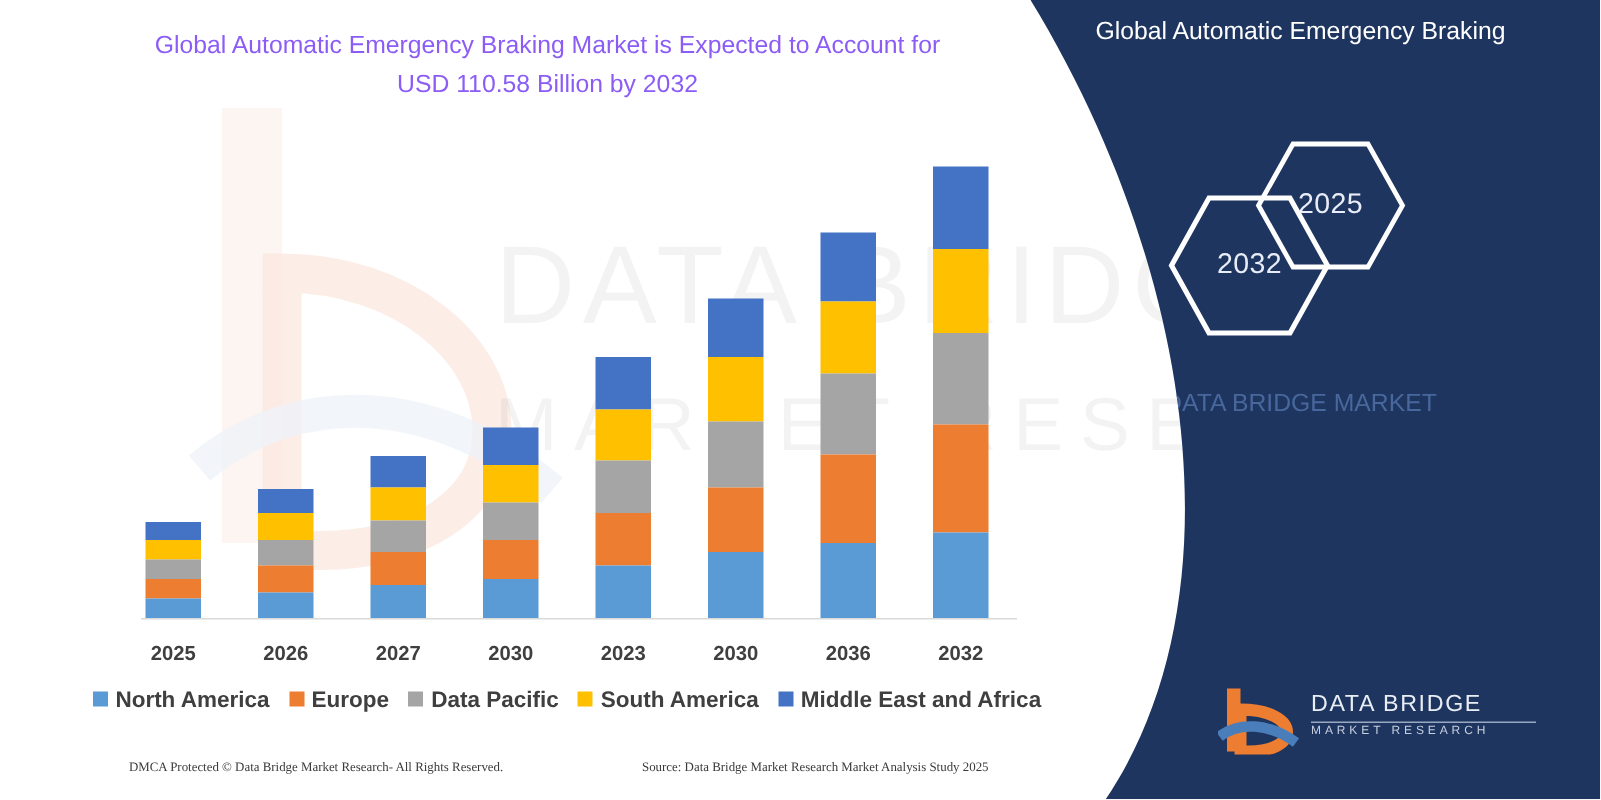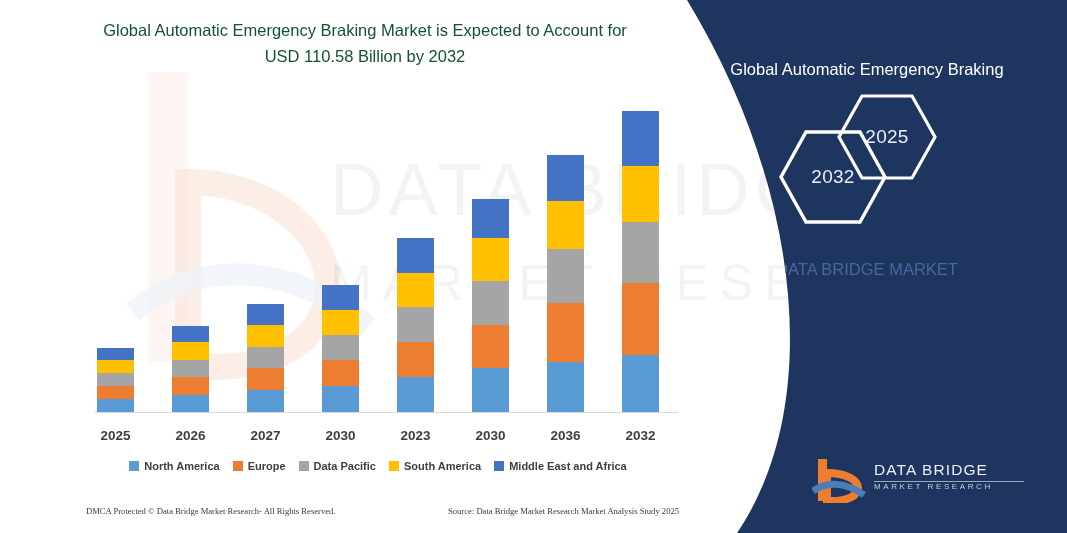--- a/index.html
+++ b/index.html
@@ -16,21 +16,20 @@
     background:#1e3560;
     -webkit-clip-path:path("M 400 0 L 400 533 L 70 533 C 160 400 130 180 20 0 Z");
     clip-path:path("M 400 0 L 400 533 L 70 533 C 160 400 130 180 20 0 Z");
     z-index:4;
   }
   .panel-title{
     position:absolute;left:0;right:0;top:10px;
     color:#ffffff;font-size:16.5px;line-height:1.4;
     text-align:center;font-weight:400;padding:0 12px;
     box-sizing:border-box;
-    margin-top:48px;
   }
   .panel-title div{white-space:nowrap;}
 
   
   .hexwrap{position:absolute;left:0;right:0;top:92px;height:130px;}
   .hex{position:absolute;}
   .hex svg{display:block;overflow:visible;}
   .hex-label{
     position:absolute;inset:0;display:flex;align-items:center;justify-content:center;
     color:#e8edf7;font-size:19px;letter-spacing:.3px;
@@ -50,21 +49,21 @@
   .logo .txt{position:absolute;left:62px;top:6px;color:#e9edf4;}
   .logo .txt .l1{font-size:15.5px;letter-spacing:1.1px;line-height:1.1;}
   .logo .txt .l2{font-size:8px;letter-spacing:2.6px;margin-top:4px;color:#c6cfdd;}
   .logo .rule{position:absolute;left:62px;top:26px;width:150px;height:1px;background:#9aa9c2;}
 
   
   .left-area{position:absolute;left:0;top:0;width:720px;height:533px;z-index:2;}
 
   .chart-title{
     position:absolute;left:50px;top:18px;width:630px;
-    text-align:center;color:#14532d;font-size:16.5px;line-height:1.55;
+    text-align:center;color:#8b5cf6;font-size:16.5px;line-height:1.55;
   }
 
   
   .wm-text{
     position:absolute;left:330px;top:140px;width:680px;
     font-size:74px;letter-spacing:5px;color:#000;opacity:.045;
     line-height:1.35;font-weight:400;white-space:nowrap;z-index:1;
   }
   .wm-text .w2{font-size:50px;letter-spacing:11px;margin-top:10px;}
   .wm-b{
@@ -86,26 +85,26 @@
     display:flex;justify-content:space-around;align-items:center;
   }
   .xlabels span{width:70px;text-align:center;font-size:13.5px;font-weight:bold;color:#3f3f3f;}
 
   .legend{
     position:absolute;left:78px;top:455px;width:600px;height:22px;z-index:3;
     display:flex;align-items:center;justify-content:center;gap:13px;
   }
   .lg{display:flex;align-items:center;gap:5px;}
   .lg i{width:10px;height:10px;display:inline-block;}
-  .lg span{font-size:11px;font-weight:bold;color:#3f3f3f;white-space:nowrap;}
+  .lg span{font-size:15px;font-weight:bold;color:#3f3f3f;white-space:nowrap;}
 
   .footer{position:absolute;left:0;top:506px;width:700px;height:20px;z-index:3;
           color:#3a3a3a;font-family:"Liberation Serif","DejaVu Serif",serif;font-size:8.6px;}
   .footer .f1{position:absolute;left:86px;top:0;white-space:nowrap;}
-  .footer .f2{position:absolute;left:448px;top:0;white-space:nowrap;}
+  .footer .f2{position:absolute;left:428px;top:0;white-space:nowrap;}
 </style>
 </head>
 <body>
 
 <div id="root">
 
   <div class="left-area">
 
     <svg class="wm-b" viewBox="0 0 290 330">
       <path d="M30 10 L30 300 L70 300 L70 10 Z" fill="#f7d9cb" opacity="0.55"></path>

